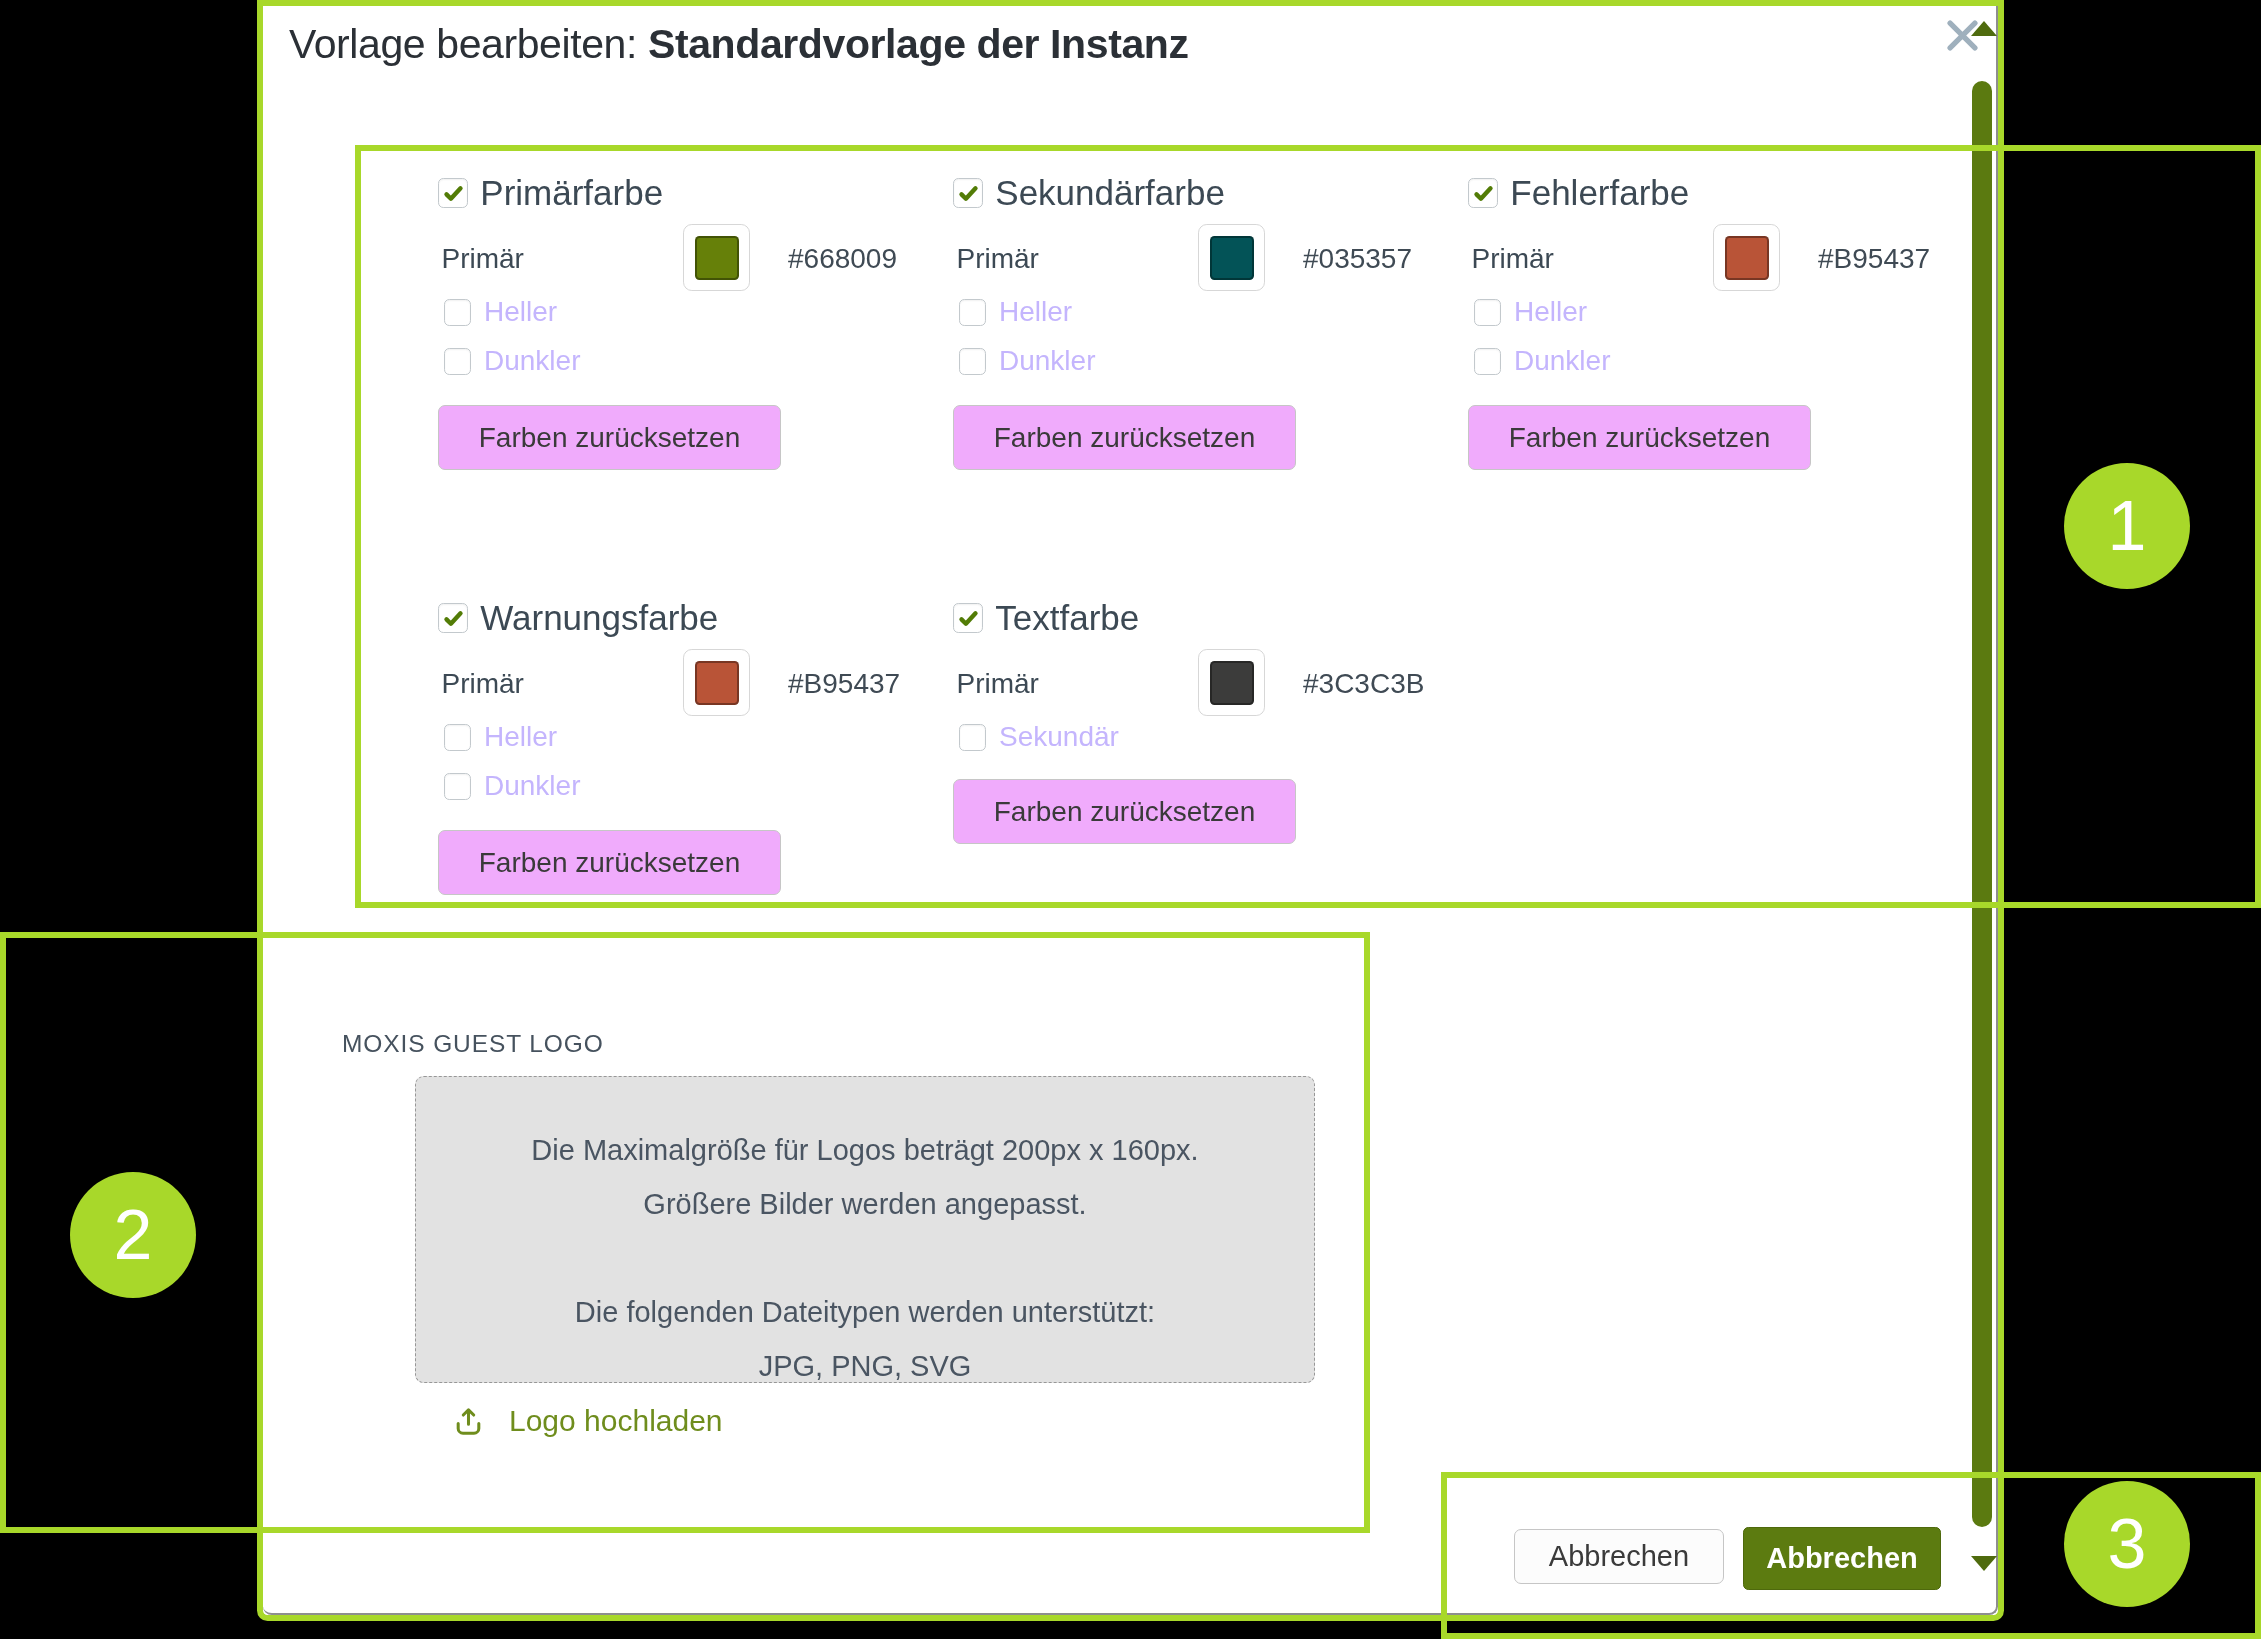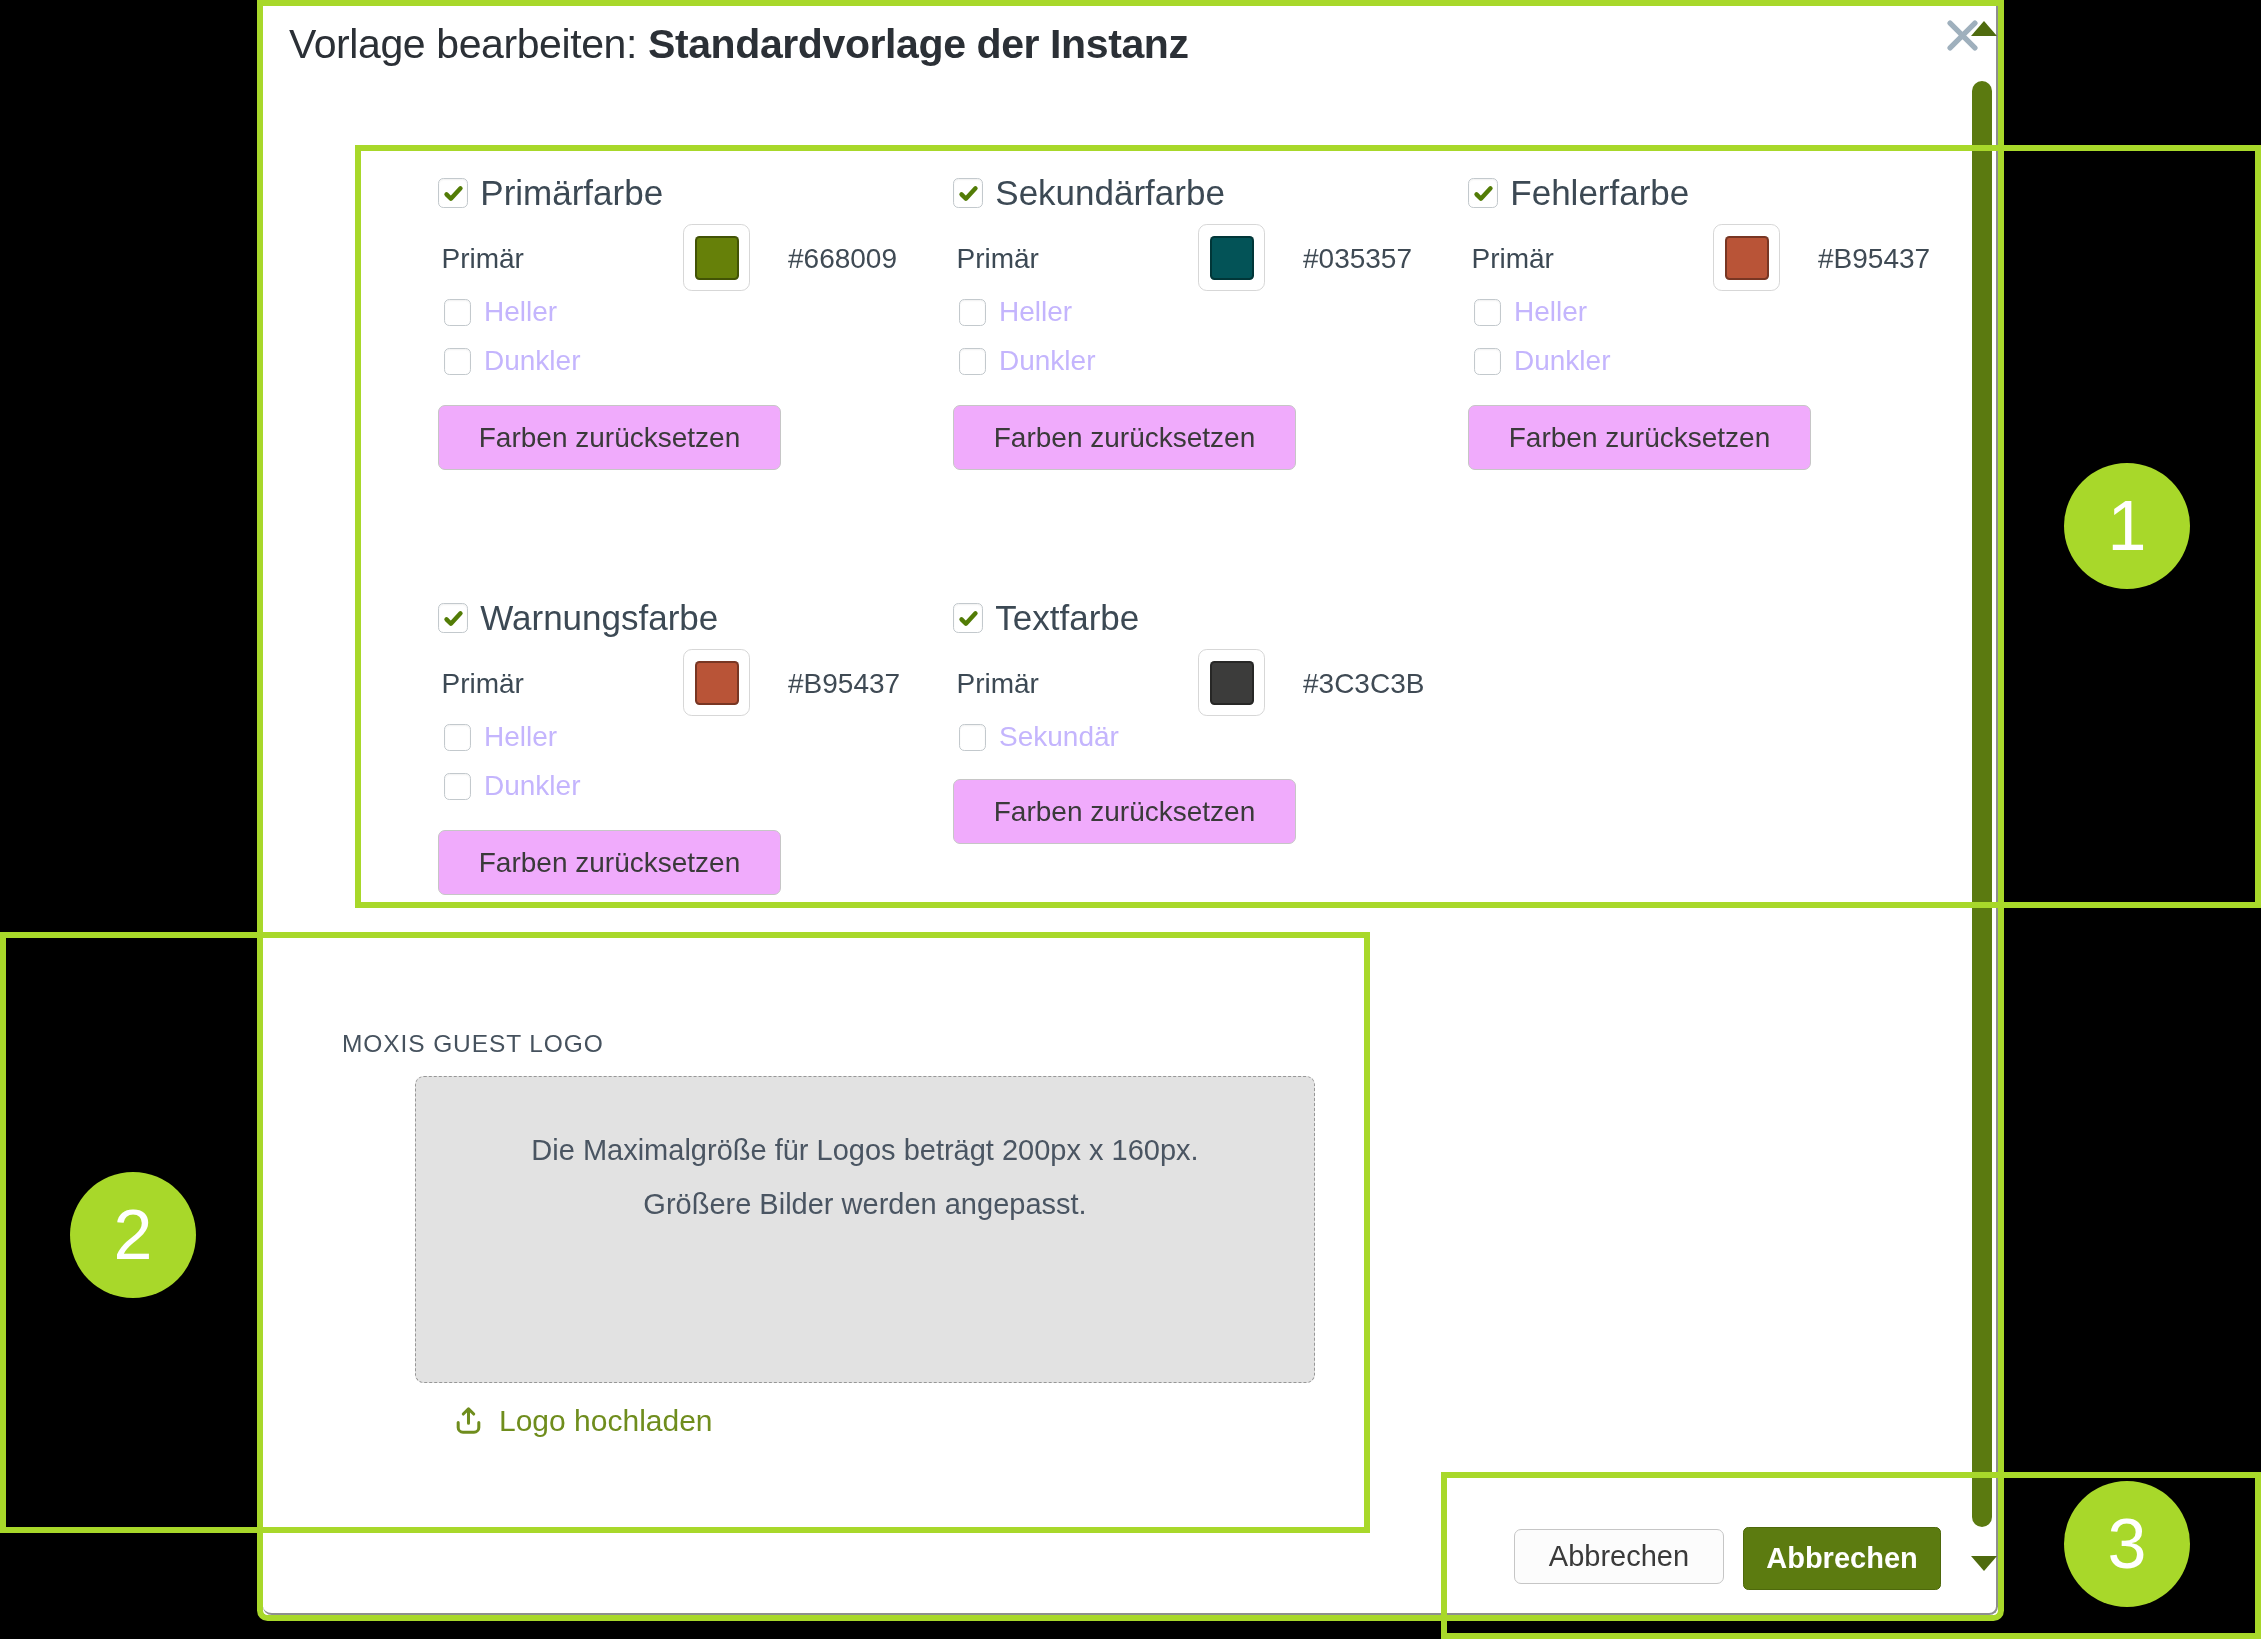--- a/index.html
+++ b/index.html
@@ -55,22 +55,22 @@
       font-family:inherit;font-size:28px;color:#3a3a3a;cursor:pointer;}
   .reset-btn.high{top:181px;}
 
   
   .logo-heading{position:absolute;left:342px;top:986px;font-size:24.5px;color:#46525e;
       letter-spacing:0.9px;margin-top:44px;}
   .dropzone{position:absolute;left:415px;top:1076px;width:900px;height:307px;
       background:#e2e2e2;border:1.8px dashed #979797;border-radius:8.8px;box-sizing:border-box;
       text-align:center;color:#4a5562;font-size:29px;line-height:54px;}
   .dz-p1{margin-top:46px;} .dz-p2{margin-top:54px;}
-  .upload-link{position:absolute;left:452px;top:1404px;display:flex;align-items:flex-start;
-      gap:14px;color:#6f8d1d;font-size:30px;font-weight:500;cursor:pointer;}
+  .upload-link{position:absolute;left:452px;top:1404px;display:flex;align-items:flex-end;
+      gap:24px;color:#6f8d1d;font-size:30px;font-weight:500;cursor:pointer;}
   .upload-link svg{width:33px;height:33px;}
 
   
   .btn-cancel{position:absolute;left:1514px;top:1529px;width:210px;height:55px;
       background:#fcfcfc;border:1.8px solid #c6c6c6;border-radius:7px;
       font-family:inherit;font-size:29px;color:#3a3a3a;cursor:pointer;}
   .btn-save{position:absolute;left:1743px;top:1527px;width:198px;height:63px;
       background:#5c7b10;border:1.8px solid #4e690c;border-radius:5.3px;
       font-family:inherit;font-size:29px;font-weight:700;color:#fff;cursor:pointer;}
 
@@ -235,20 +235,24 @@
     <button class="reset-btn high">Farben zurücksetzen</button>
   </div>
 
   <div class="logo-heading">MOXIS GUEST LOGO</div>
 
   <div class="dropzone">
     <div class="dz-p1">
       <div>Die Maximalgröße für Logos beträgt 200px x 160px.</div>
       <div>Größere Bilder werden angepasst.</div>
     </div>
+    <div class="dz-p2">
+      <div>Die folgenden Dateitypen werden unterstützt:</div>
+      <div>JPG, PNG, SVG</div>
+    </div>
   </div>
 
   <div class="upload-link">
     <svg viewBox="0 0 24 24">
       <path d="M12 14 V3.5 M12 3.5 L8.2 7.3 M12 3.5 L15.8 7.3" stroke="#6f8d1d" stroke-width="2.2" fill="none" stroke-linecap="round" stroke-linejoin="round"></path>
       <path d="M4.5 13.5 v3.5 a3.5 3.5 0 0 0 3.5 3.5 h8 a3.5 3.5 0 0 0 3.5 -3.5 v-3.5" stroke="#6f8d1d" stroke-width="2.2" fill="none" stroke-linecap="round"></path>
     </svg>
     <span>Logo hochladen</span>
   </div>
 

